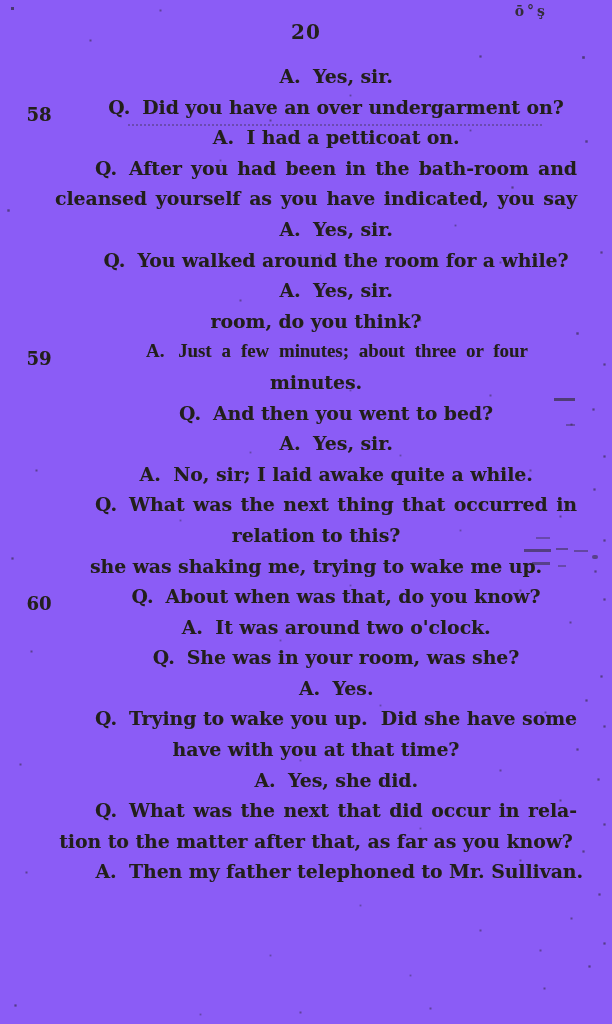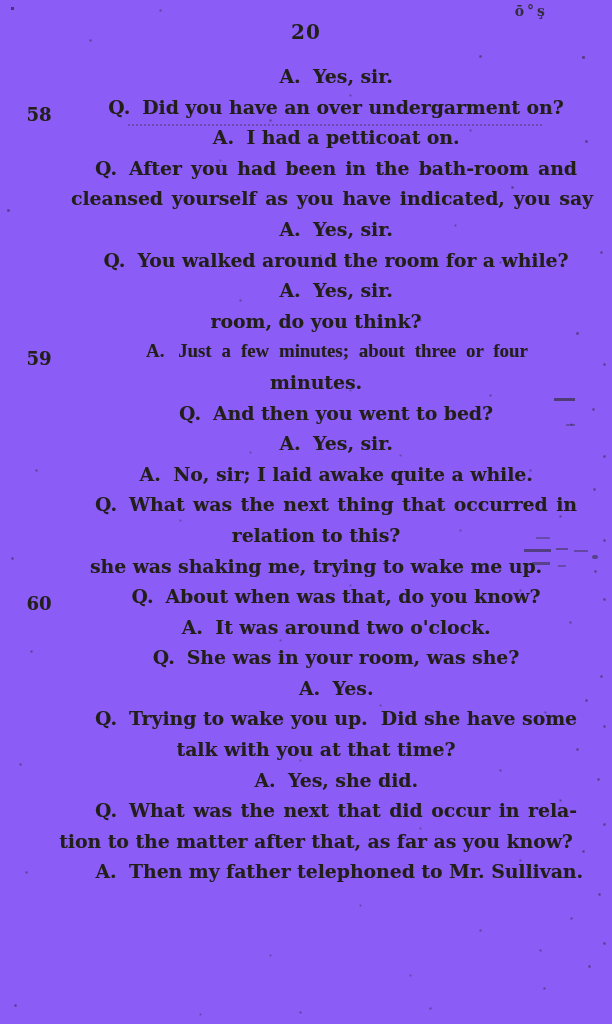--- a/index.html
+++ b/index.html
@@ -116,21 +116,21 @@
       </div>
       <div class="entry">
         <span class="margin-num">58</span>
         <div class="line last"><span class="content"><span class="indent"></span><span class="prefix">Q.</span>Did you have an over undergarment on?</span></div>
       </div>
       <div class="entry">
         <div class="line last"><span class="content"><span class="indent"></span><span class="prefix">A.</span>I had a petticoat on.</span></div>
       </div>
       <div class="entry">
         <div class="line just" style="word-spacing: 2.625px;"><span class="content"><span class="indent"></span><span class="prefix">Q.</span>After you had been in the bath-room and</span></div>
-        <div class="line just" style="word-spacing: 2.1808px; margin-left: 16px;"><span class="content">cleansed yourself as you have indicated, you say</span></div>
+        <div class="line just" style="word-spacing: 2.1808px;"><span class="content">cleansed yourself as you have indicated, you say</span></div>
       </div>
       <div class="entry">
         <div class="line last"><span class="content"><span class="indent"></span><span class="prefix">A.</span>Yes, sir.</span></div>
       </div>
       <div class="entry">
         <div class="line last"><span class="content"><span class="indent"></span><span class="prefix">Q.</span>You walked around the room for a while?</span></div>
       </div>
       <div class="entry">
         <div class="line last"><span class="content"><span class="indent"></span><span class="prefix">A.</span>Yes, sir.</span></div>
       </div>
@@ -166,21 +166,21 @@
         <div class="line last"><span class="content"><span class="indent"></span><span class="prefix">A.</span>It was around two o'clock.</span></div>
       </div>
       <div class="entry">
         <div class="line last"><span class="content"><span class="indent"></span><span class="prefix">Q.</span>She was in your room, was she?</span></div>
       </div>
       <div class="entry">
         <div class="line last"><span class="content"><span class="indent"></span><span class="prefix">A.</span>Yes.</span></div>
       </div>
       <div class="entry">
         <div class="line just" style="word-spacing: 0.0607639px;"><span class="content"><span class="indent"></span><span class="prefix">Q.</span>Trying to wake you up.&nbsp; Did she have some</span></div>
-        <div class="line last"><span class="content">talk with you at that time?</span></div>
+        <div class="line last"><span class="content">have with you at that time?</span></div>
       </div>
       <div class="entry">
         <div class="line last"><span class="content"><span class="indent"></span><span class="prefix">A.</span>Yes, she did.</span></div>
       </div>
       <div class="entry">
         <div class="line just" style="word-spacing: 2.02148px;"><span class="content"><span class="indent"></span><span class="prefix">Q.</span>What was the next that did occur in rela-</span></div>
         <div class="line last"><span class="content">tion to the matter after that, as far as you know?</span></div>
       </div>
       <div class="entry">
         <div class="line last"><span class="content"><span class="indent"></span><span class="prefix">A.</span>Then my father telephoned to Mr. Sullivan.</span></div>

